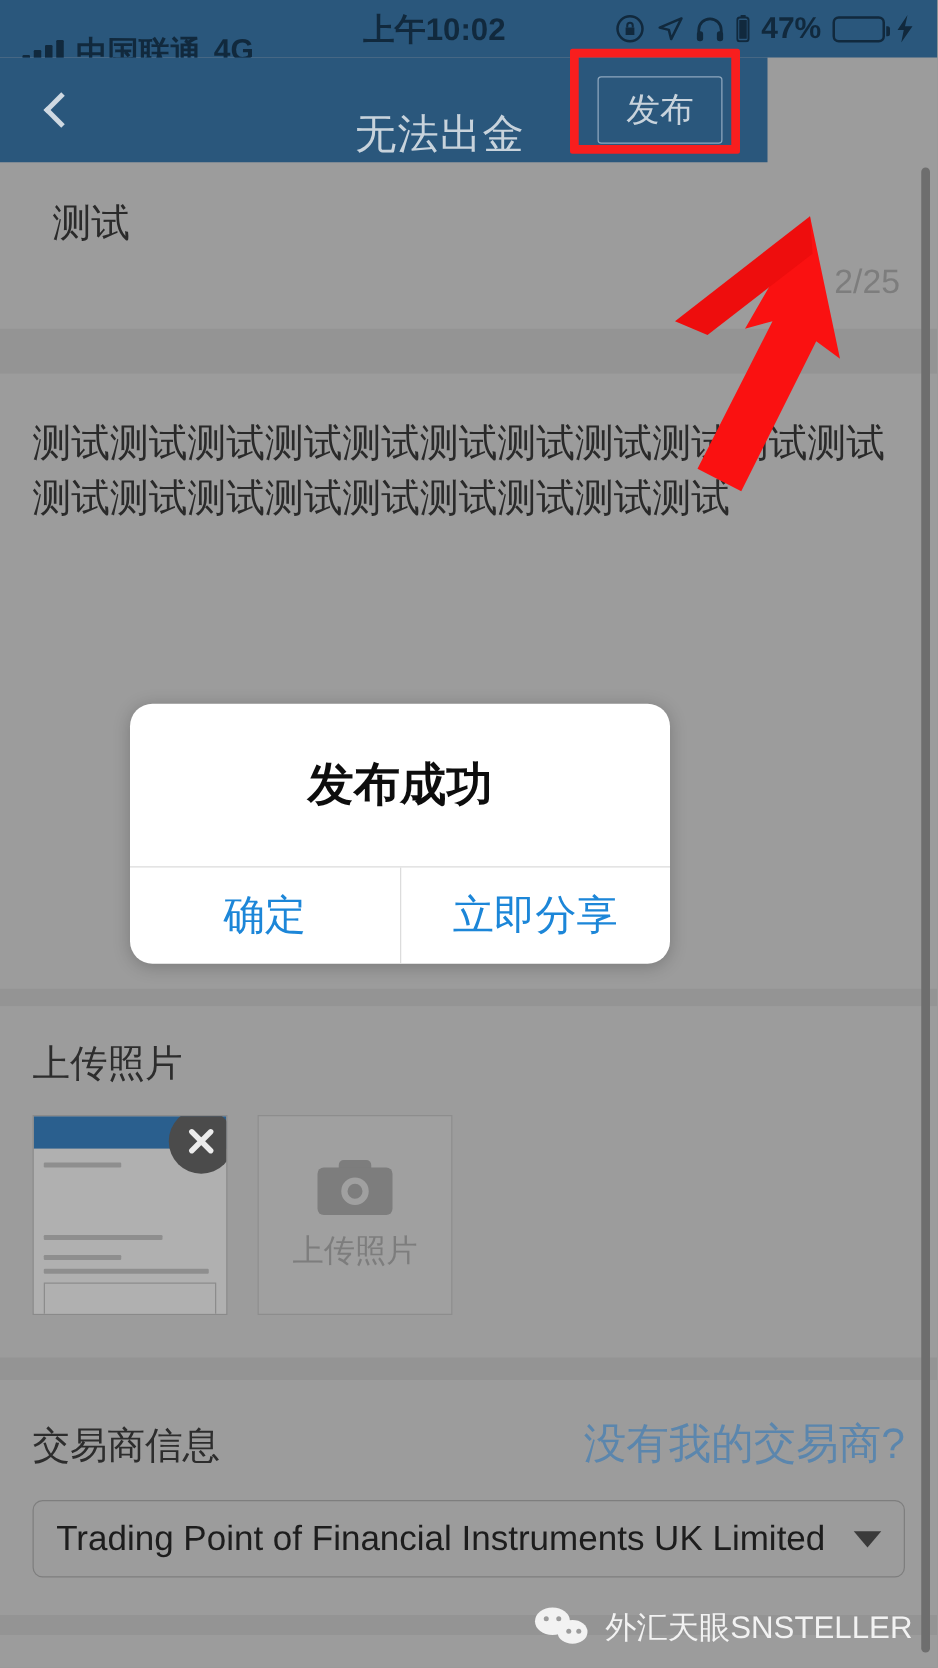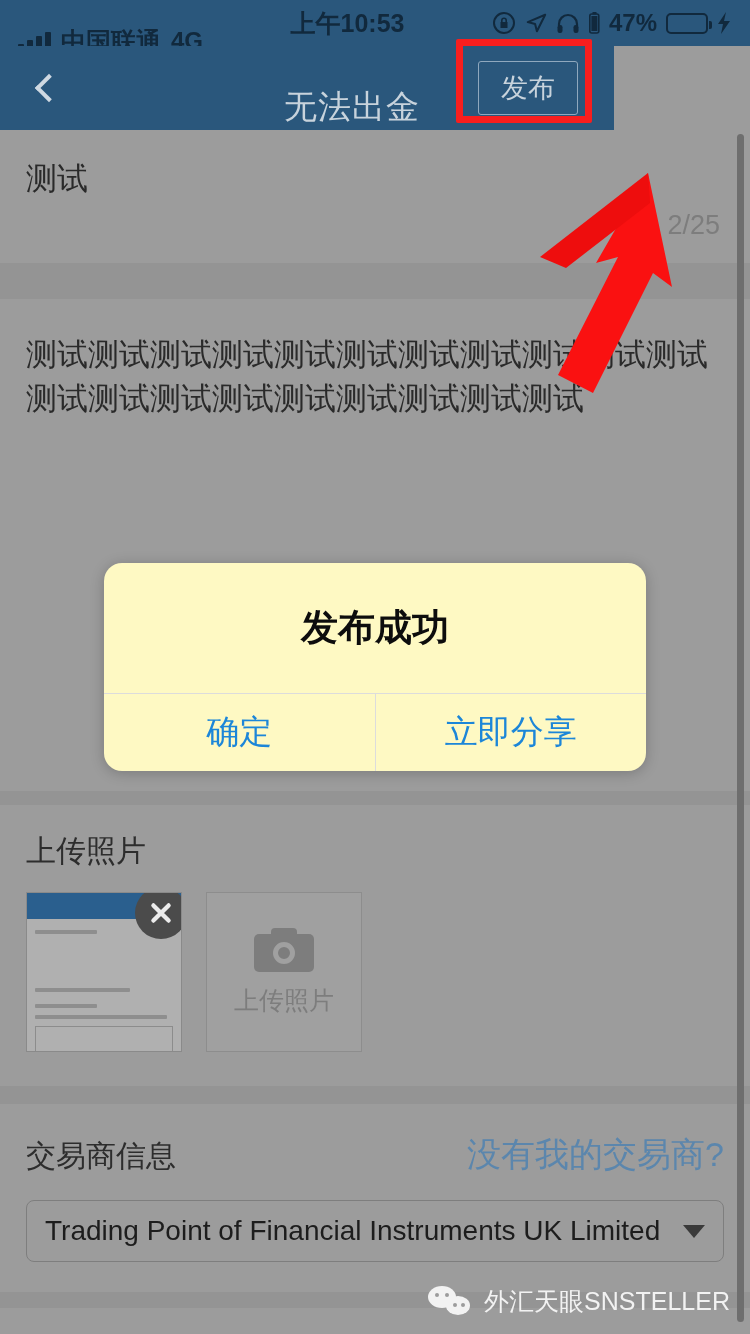--- a/index.html
+++ b/index.html
@@ -72,21 +72,21 @@
     position:absolute; left:-22px; top:-22px; width:136px; height:84px;
     border:7px solid #f81e1e; border-radius:2px; pointer-events:none;
   }
 
   
   #content { position:absolute; top:130px; left:0; width:750px; height:1204px; }
   .sect { background:#9c9c9c; }
   .divider-band { height:36px; background:#949494; }
 
   #title-row { padding:28px 26px 0 26px; }
-  #title-text { font-size:31px; color:#2a2a2a; }
+  #title-text { font-size:31px; color:#2a2a2a;margin-left:16px; }
   #counter-row { text-align:right; padding:10px 30px 22px 26px; }
   #counter { font-size:27px; color:#7d7d7d; }
 
   #body-row { padding:34px 26px 40px 26px; }
   #body-text { font-size:31px; color:#2a2a2a; line-height:1.42; }
 
   
   #upload-sect { padding:26px 26px 34px 26px; background:#9c9c9c; }
   #upload-title { font-size:30px; color:#2d2d2d; margin-bottom:20px; }
   #thumbs { display:flex; gap:24px; align-items:flex-start; }
@@ -169,22 +169,22 @@
   #scrollbar {
     position:absolute; right:6px; top:134px; width:7px; height:1188px;
     background:#6e6e6e; border-radius:4px;
   }
 
   
   #red-arrow { position:absolute; left:520px; top:165px; width:200px; height:235px; }
 
   
   #dialog {
-    position:absolute; left:104px; top:563px; width:542px; height:208px;
-    background:#fef9c3; border-radius:18px; overflow:hidden;
+    position:absolute; left:104px; top:563px; width:432px; height:208px;
+    background:#ffffff; border-radius:18px; overflow:hidden;
     box-shadow:0 2px 14px rgba(0,0,0,0.22);
   }
   #dlg-body {
     height:130px; display:flex; align-items:center; justify-content:center;
   }
   #dlg-title { font-size:37px; color:#0d0d0d; font-weight:bold; }
   #dlg-actions { display:flex; height:78px; border-top:1px solid #dcdcdc; }
   .dlg-btn {
     flex:1; display:flex; align-items:center; justify-content:center;
     font-size:33px; color:#1c86d8;
@@ -201,21 +201,21 @@
       <span class="signal">
         <i></i>
           <i></i>
           <i></i>
           <i></i>
       </span>
       <span class="carrier">中国联通</span>
       <span class="netlabel">4G</span>
     </div>
     <div class="sb-center">
-      <span class="clock">上午10:53</span>
+      <span class="clock">上午10:02</span>
     </div>
     <div class="sb-right">
       <span class="sb-icon">
         <svg width="24" height="24" viewBox="0 0 24 24">
             <circle cx="12" cy="12" r="10" fill="none" stroke="#11293d" stroke-width="2"></circle>
             <rect x="8.5" y="11" width="7" height="6" fill="#11293d"></rect>
             <path d="M9.8 11V9.4a2.2 2.2 0 0 1 4.4 0V11" fill="none" stroke="#11293d" stroke-width="1.6"></path>
           </svg>
       </span>
       <span class="sb-icon">

